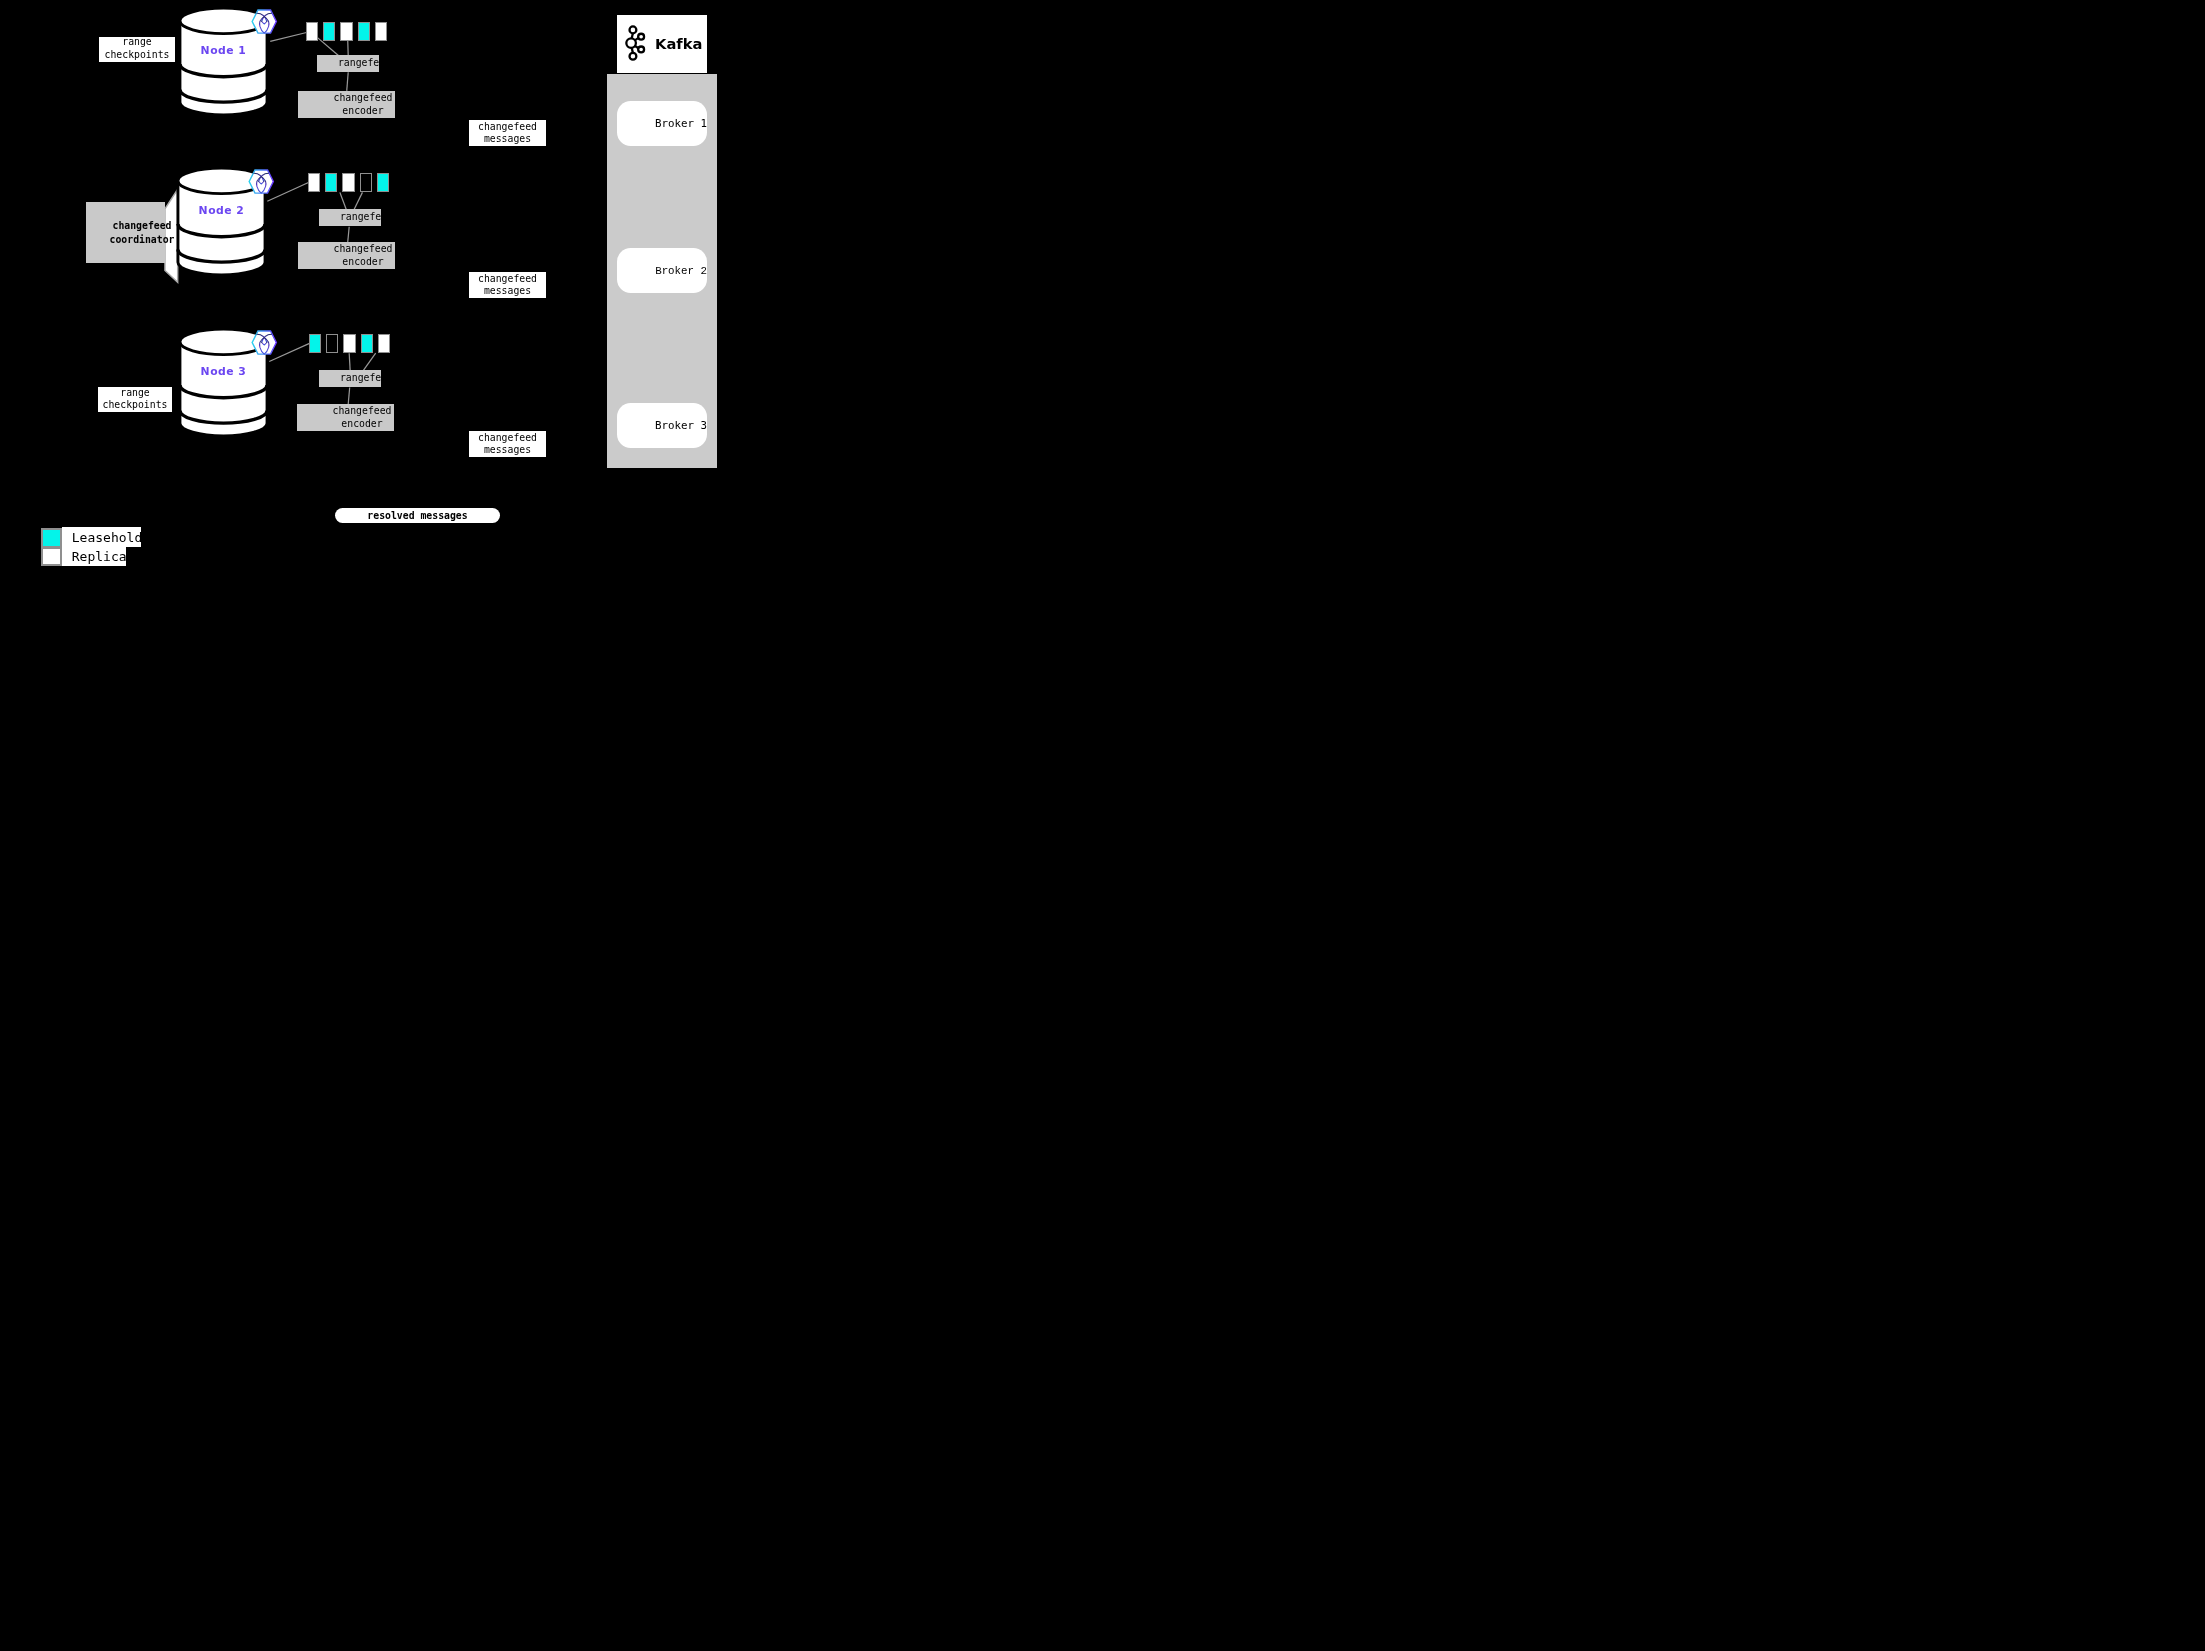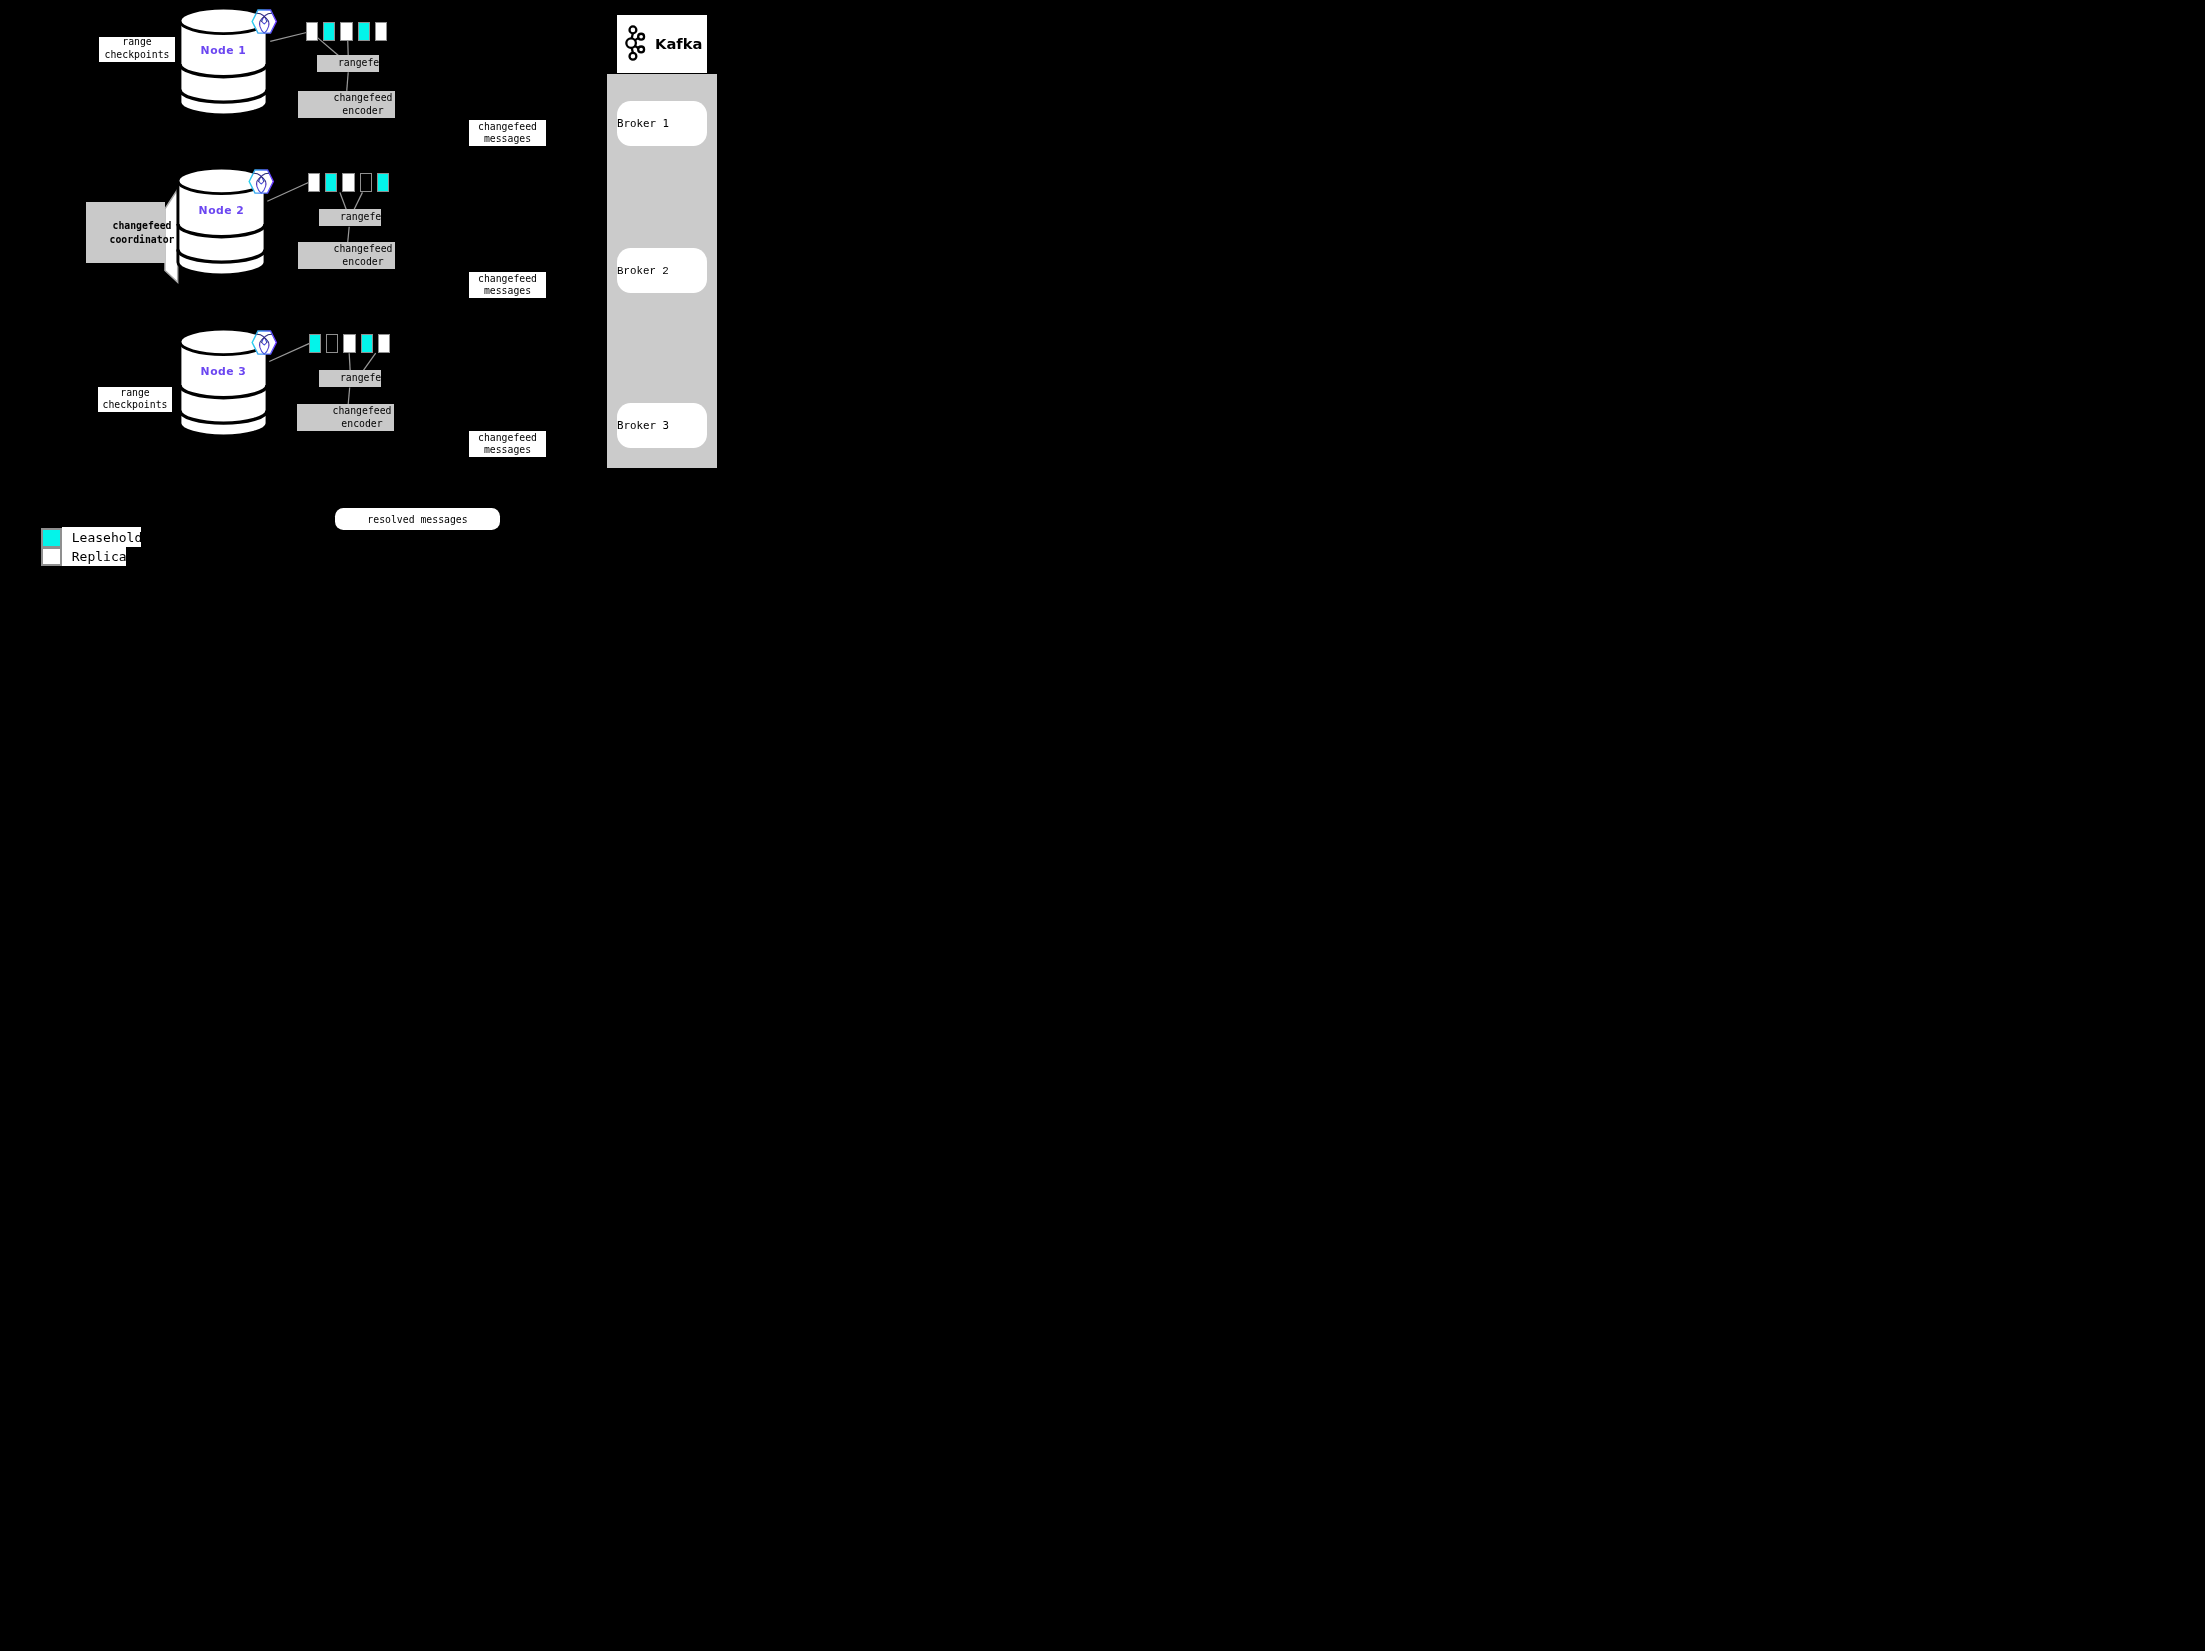--- a/index.html
+++ b/index.html
@@ -14,21 +14,21 @@
   .abs{position:absolute;}
   .sans{font-family:"DejaVu Sans","Liberation Sans",sans-serif;}
   .whitebox{background:var(--replica);color:var(--text_black);display:flex;align-items:flex-end;justify-content:center;text-align:center;font-size:9.8px;line-height:12.7px;}
   .graybox{background:var(--panel_gray);color:var(--text_black);display:flex;align-items:center;justify-content:center;text-align:center;font-size:9.8px;line-height:12.7px;padding-left:33px;}
   .node-label{font-size:10.8px;font-weight:bold;color:var(--node_label_purple);text-align:center;letter-spacing:0.5px;}
   .rrow{display:flex;gap:4.9px;}
   .rrect{width:12.3px;height:19px;border:1.5px solid var(--border_gray);}
   .range-leaseholder{background:var(--leaseholder);}
   .range-replica{background:var(--replica);}
   .range-empty{background:transparent;}
-  .broker{background:#ffffff;border-radius:13.7px;display:flex;align-items:center;justify-content:flex-start;font-size:10.8px;color:#000;}
+  .broker{background:#ffffff;border-radius:13.7px;display:flex;align-items:center;justify-content:flex-end;font-size:10.8px;color:#000;padding-left:6px;}
   .pill{background:#ffffff;border-radius:8.3px;display:flex;align-items:center;justify-content:center;font-size:9.8px;color:#000;}
   .legend-swatch{border:2px solid var(--border_gray);}
   .legend-label{background:#ffffff;color:#000;display:flex;align-items:center;font-size:13px;padding-left:9.8px;}
   .gline{stroke:var(--line_gray);stroke-width:2.5;fill:none;}
   .blk{fill:#000000;}
   svg{display:block;}
 </style>
 </head>
 <body>
 
@@ -214,21 +214,21 @@
   <div class="abs broker" style="left:617px;top:101px;width:90px;height:45px;">
     <span>Broker 1</span>
   </div>
   <div class="abs broker" style="left:617px;top:248px;width:90px;height:45px;font-family:Liberation Mono, monospace;">
     <span>Broker 2</span>
   </div>
   <div class="abs broker" style="left:617px;top:403px;width:90px;height:45px;">
     <span>Broker 3</span>
   </div>
 
-  <div class="abs pill" style="left:335px;top:508px;width:165px;height:22px;">
+  <div class="abs pill" style="left:335px;top:508px;width:165px;height:15px;font-weight:bold;">
     <span>resolved messages</span>
   </div>
 
   <div class="abs legend-swatch range-leaseholder" style="left:41px;top:528px;width:21px;height:19.6px;"></div>
   <div class="abs legend-label" style="left:62px;top:527px;width:79px;height:20px;">
     <span>Leaseholder</span>
   </div>
   <div class="abs legend-swatch range-replica" style="left:41px;top:547px;width:21px;height:18.6px;"></div>
   <div class="abs legend-label" style="left:62px;top:547px;width:64px;height:18.6px;">
     <span>Replica</span>

